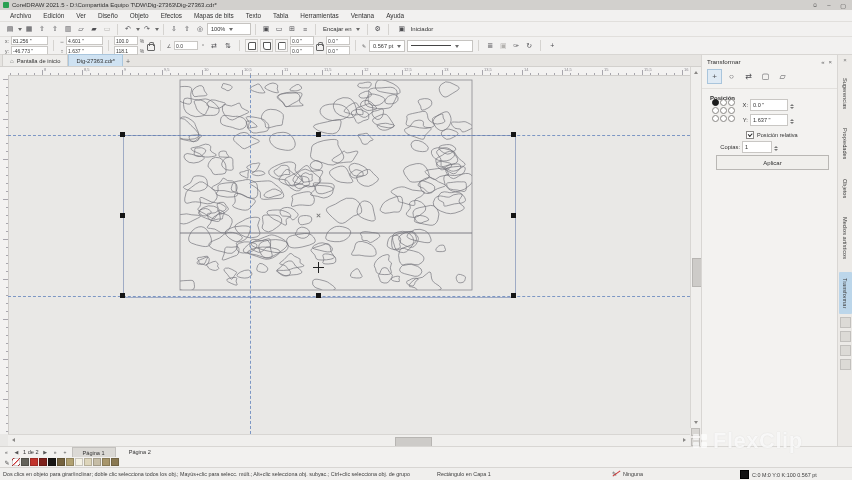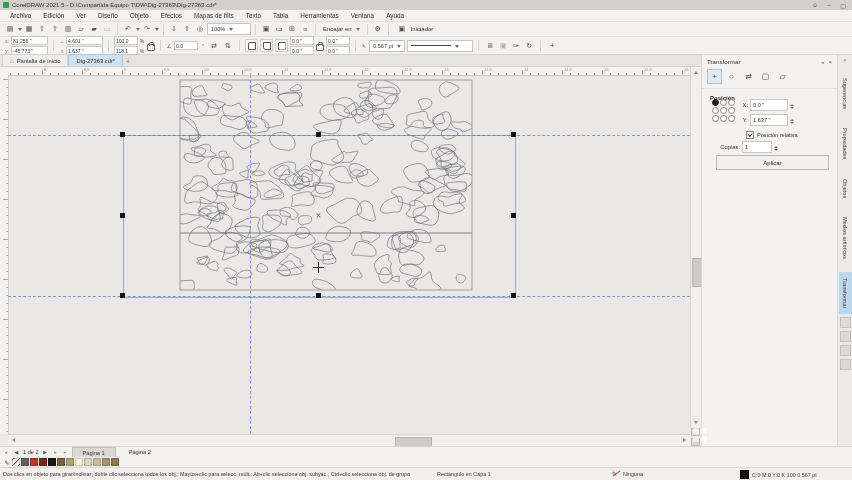--- a/index.html
+++ b/index.html
@@ -794,13 +794,14 @@
   </span>
 </div>
 
 <div class="watermark">
   <span class="wmlogo">
       <i></i>
       <i></i>
       <i></i>
       <i></i>
     </span>
+  <span class="wmtext">FlexClip</span>
 </div>
 
 </body></html>

